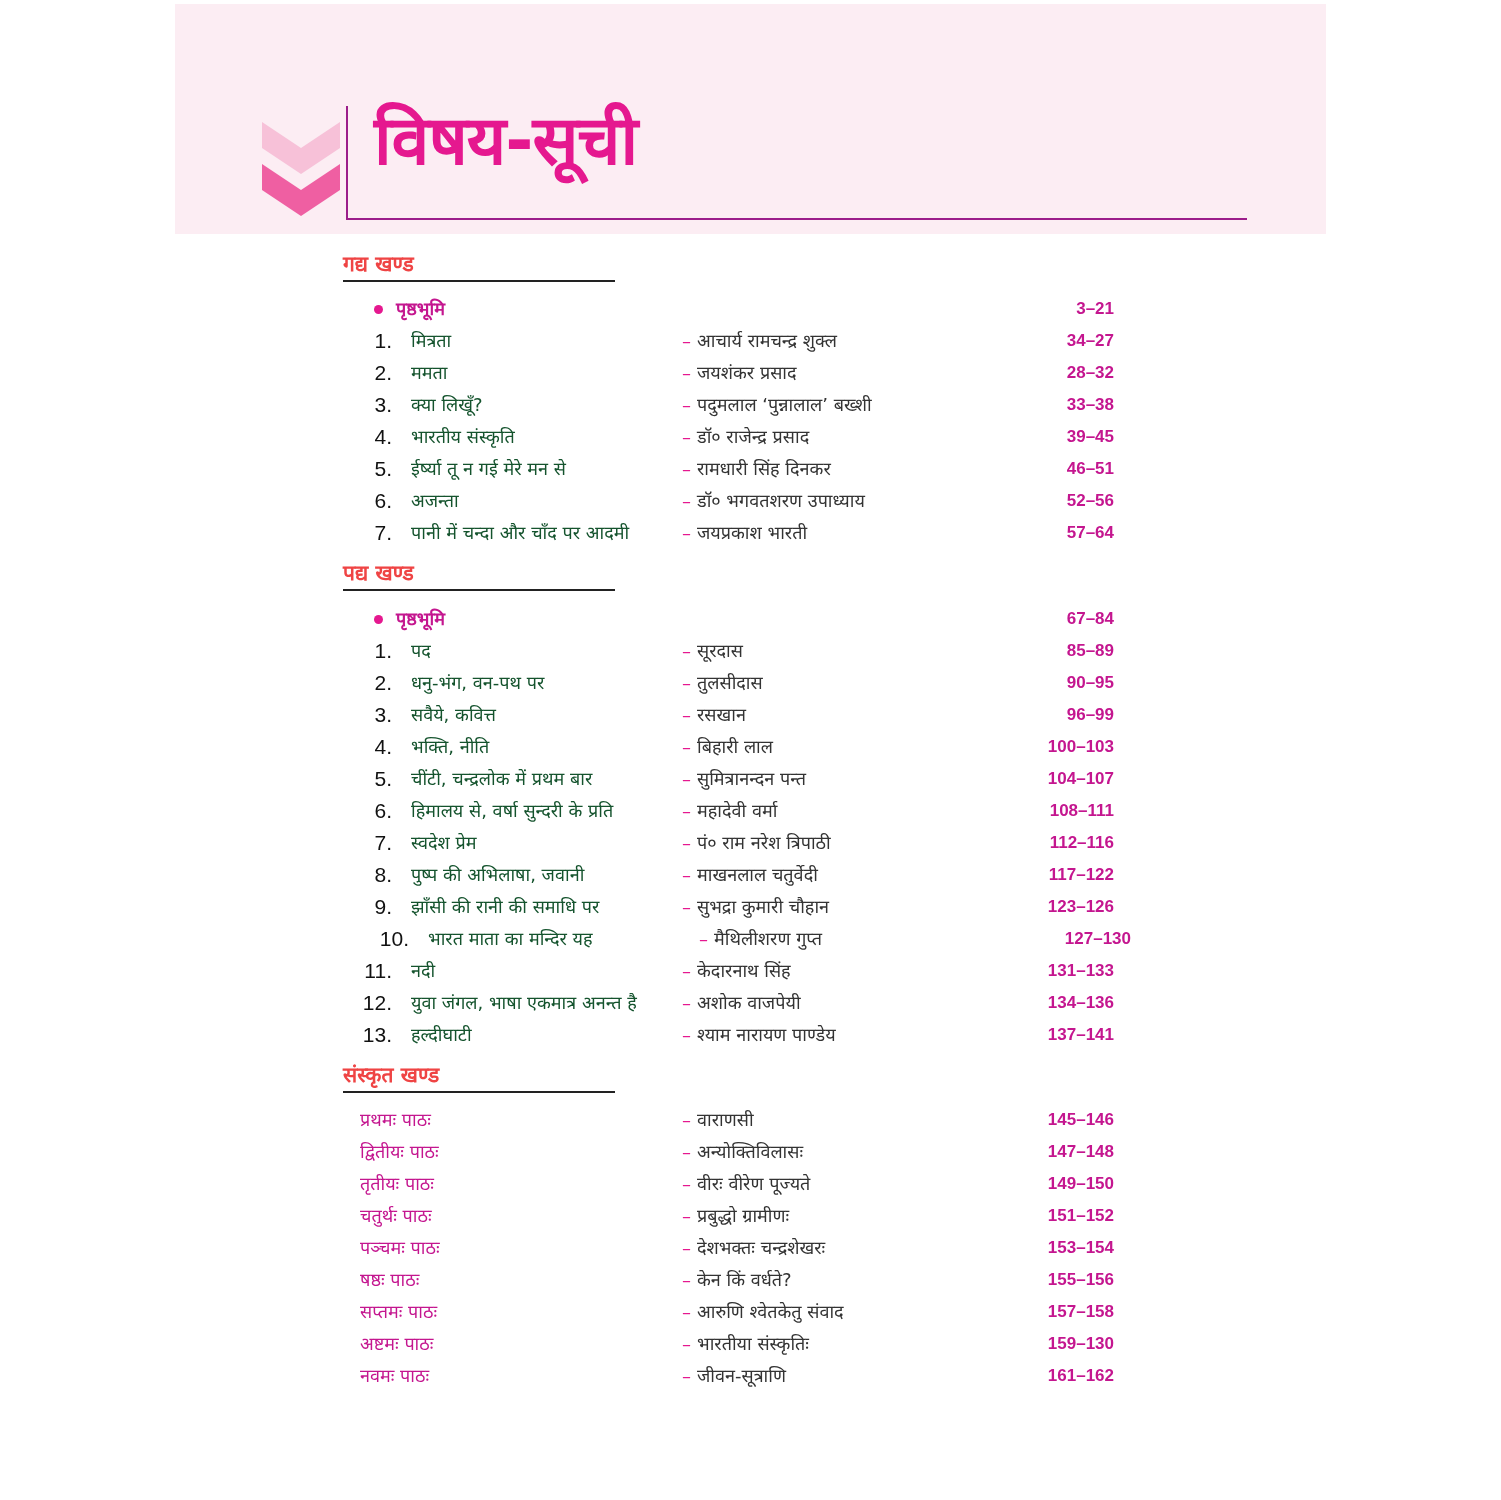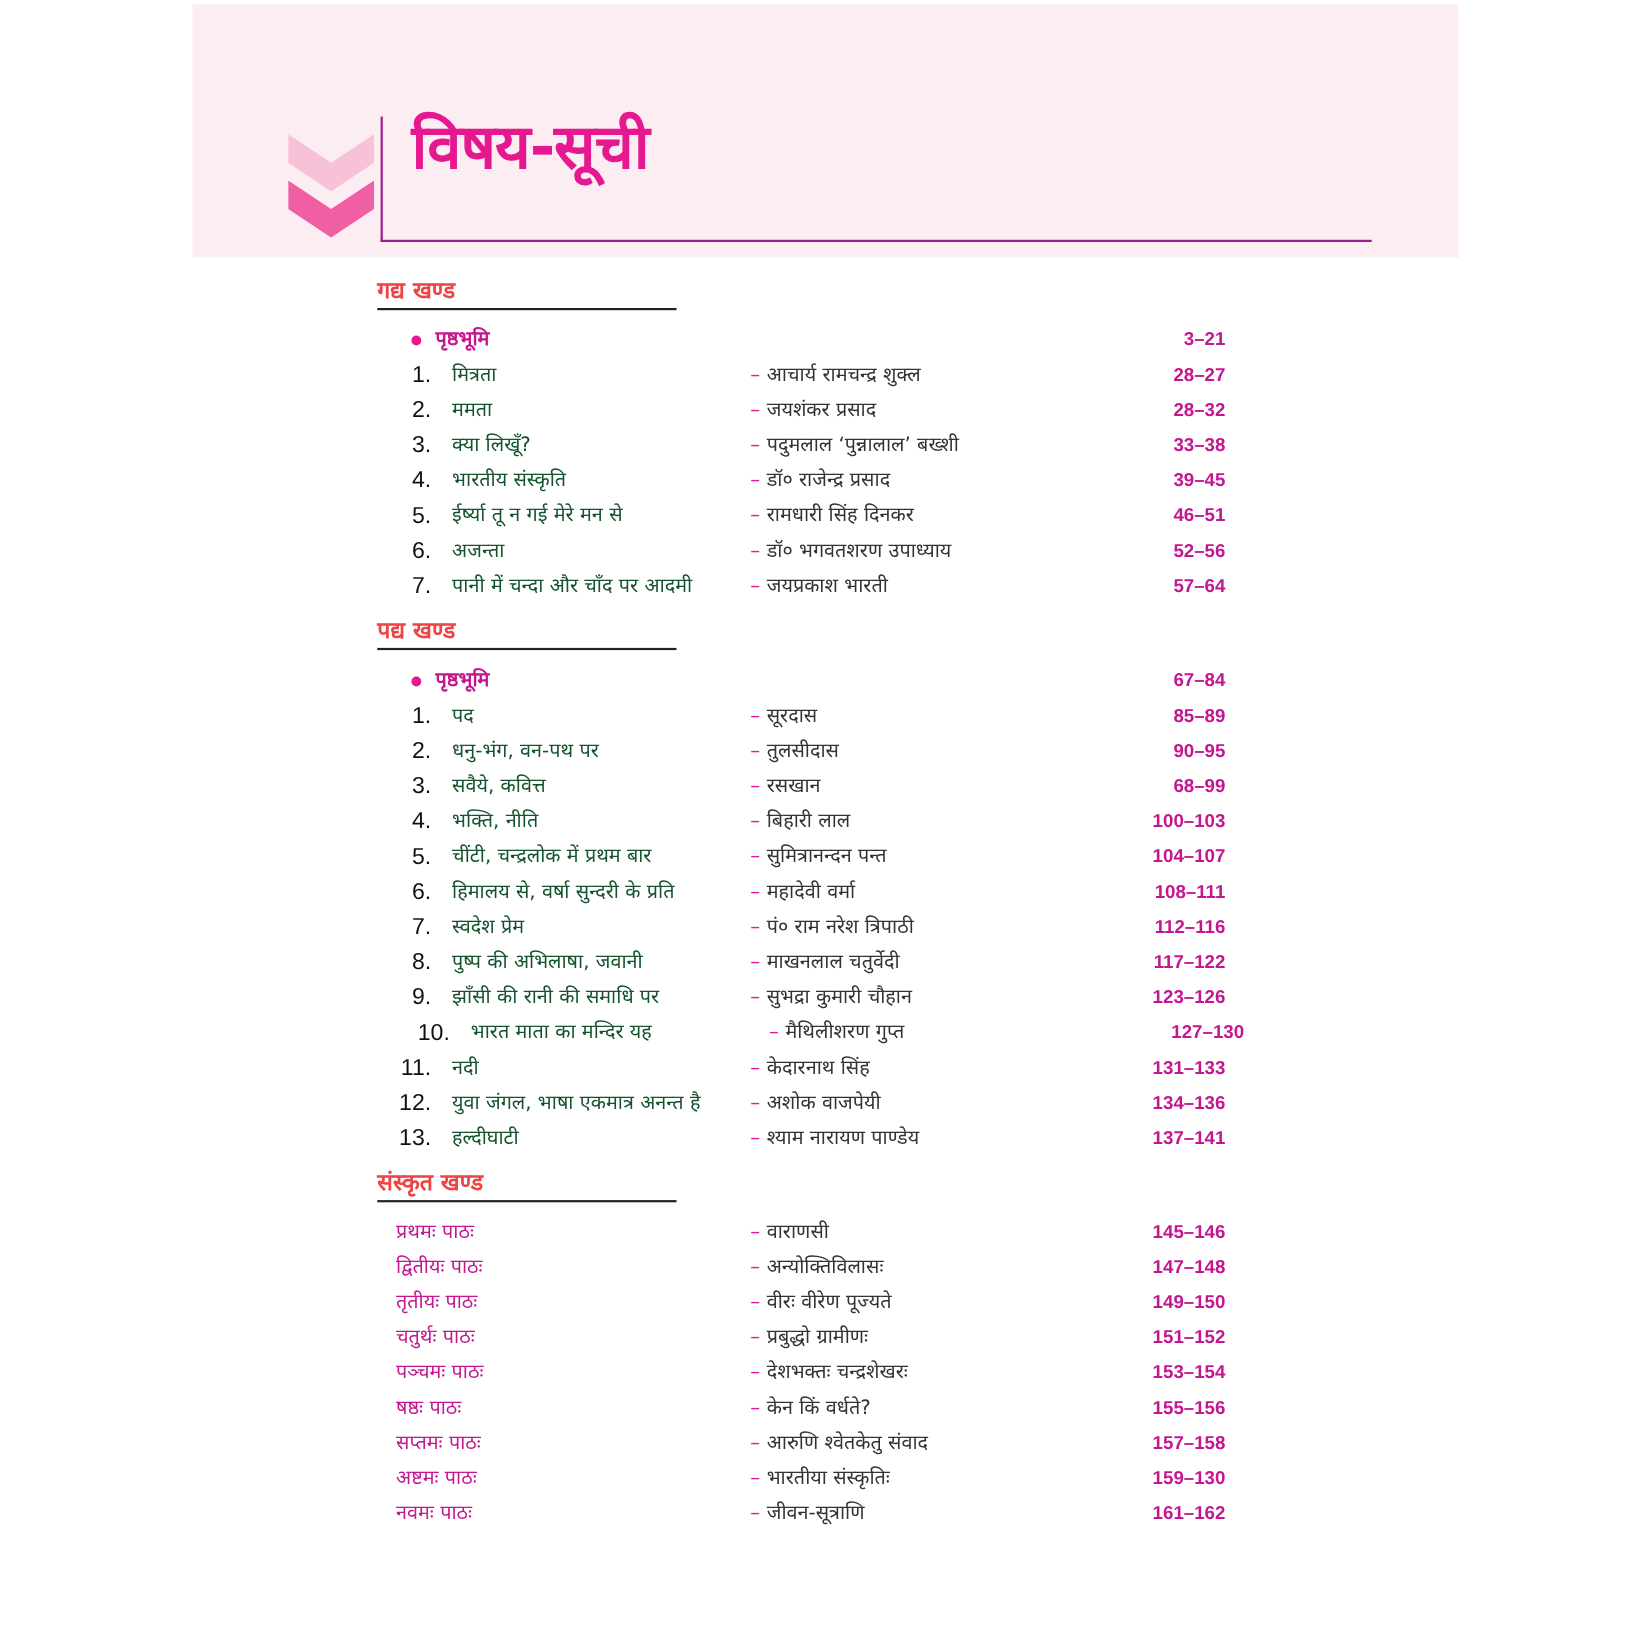--- a/index.html
+++ b/index.html
@@ -17,21 +17,21 @@
     .chev-top { top: 122px; }
     .chev-bottom { top: 164px; }
     .title-vline {
       position: absolute; left: 346px; top: 106px; width: 2px; height: 114px; background: #9c1d8a;
     }
     .title-hline {
       position: absolute; left: 346px; top: 218px; width: 901px; height: 2px; background: #9c1d8a;
     }
     .title {
       position: absolute; left: 374px; top: 104px;
-      font-size: 56px; font-weight: bold; color: #e5188f; line-height: 1.1;
+      font-size: 68px; font-weight: bold; color: #e5188f; line-height: 1.1;
       letter-spacing: -1px;
     }
 
     .section-heading {
       position: absolute; left: 343px; width: 272px;
       font-size: 21px; font-weight: bold; color: #ef4444;
       border-bottom: 2px solid #222; padding-bottom: 2px; line-height: 28px;
     }
 
     .row {
@@ -81,21 +81,21 @@
     <div class="section-heading" style="top: 250px;">गद्य खण्ड</div>
     <div class="row" style="top: 293px;">
       <span class="bullet"></span>
       <span class="lesson intro">पृष्ठभूमि</span>
       <span class="pages">3–21</span>
     </div>
     <div class="row" style="top: 325px;">
       <span class="num">1.</span>
       <span class="lesson">मित्रता</span>
       <span class="author"><span class="dash">–</span><span>आचार्य रामचन्द्र शुक्ल</span></span>
-      <span class="pages">28–27</span>
+      <span class="pages">34–27</span>
     </div>
     <div class="row" style="top: 357px;">
       <span class="num">2.</span>
       <span class="lesson">ममता</span>
       <span class="author"><span class="dash">–</span><span>जयशंकर प्रसाद</span></span>
       <span class="pages">28–32</span>
     </div>
     <div class="row" style="top: 389px;">
       <span class="num">3.</span>
       <span class="lesson">क्या लिखूँ?</span>
@@ -141,21 +141,21 @@
     <div class="row" style="top: 667px;">
       <span class="num">2.</span>
       <span class="lesson">धनु-भंग, वन-पथ पर</span>
       <span class="author"><span class="dash">–</span><span>तुलसीदास</span></span>
       <span class="pages">90–95</span>
     </div>
     <div class="row" style="top: 699px;">
       <span class="num">3.</span>
       <span class="lesson">सवैये, कवित्त</span>
       <span class="author"><span class="dash">–</span><span>रसखान</span></span>
-      <span class="pages">68–99</span>
+      <span class="pages">96–99</span>
     </div>
     <div class="row" style="top: 731px;">
       <span class="num">4.</span>
       <span class="lesson">भक्ति, नीति</span>
       <span class="author"><span class="dash">–</span><span>बिहारी लाल</span></span>
       <span class="pages">100–103</span>
     </div>
     <div class="row" style="top: 763px;">
       <span class="num">5.</span>
       <span class="lesson">चींटी, चन्द्रलोक में प्रथम बार</span>

